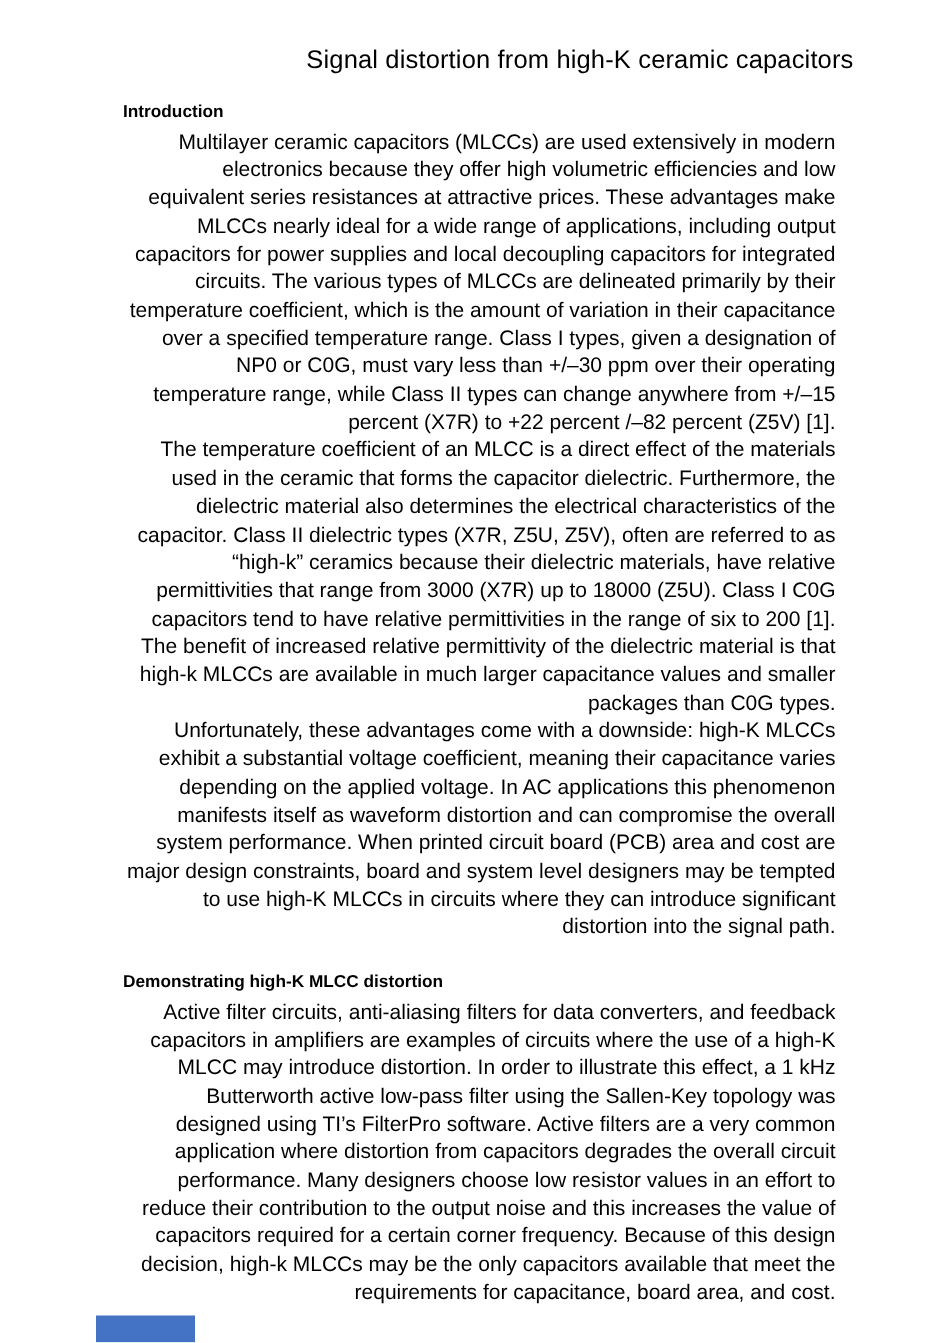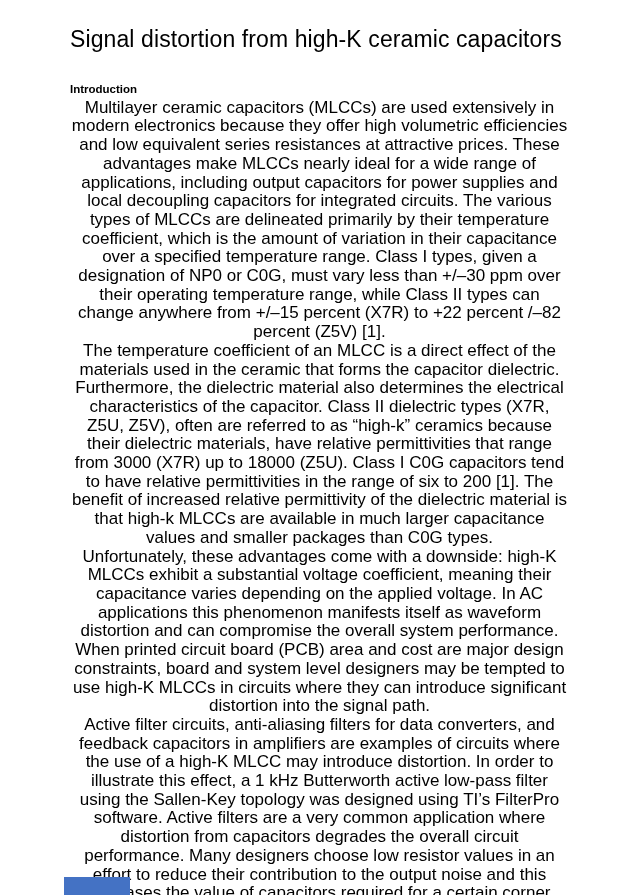--- a/index.html
+++ b/index.html
@@ -15,48 +15,49 @@
     overflow: hidden;
   }
   .content {
     position: absolute;
     left: 70px;
     top: 25px;
     width: 499px;
     color: #000000;
   }
   .doc-title {
-    font-size: 23px;
+    font-size: 17px;
     line-height: 29px;
     font-weight: 400;
     color: #000000;
     letter-spacing: 0.1px;
-    margin-bottom: 26px;
+    margin-bottom: 11px;
+    text-align: right;
   }
   .byline {
     font-size: 11.5px;
     line-height: 17.5px;
     color: #000000;
     margin-bottom: 21px;
   }
-  .section { margin: 0; }
+  .section { margin: 12px; }
   .section-heading {
     font-size: 11.5px;
     line-height: 18.7px;
     font-weight: 700;
     color: #000000;
   }
   .section-heading.spaced-above {
     margin-top: 19px;
   }
   .para {
-    font-size: 17px;
+    font-size: 14px;
     line-height: 18.7px;
     color: #000000;
-    text-align: center;
+    text-align: right;
   }
   .figure-bar {
     position: absolute;
     left: 64px;
     top: 877px;
     width: 66px;
     height: 18px; 
   }
 </style>
 </head>
@@ -69,19 +70,20 @@
 
 
     <div class="section">
       <div class="section-heading">Introduction</div>
       <p class="para">Multilayer ceramic capacitors (MLCCs) are used extensively in modern electronics because they offer high volumetric efficiencies and low equivalent series resistances at attractive prices. These advantages make MLCCs nearly ideal for a wide range of applications, including output capacitors for power supplies and local decoupling capacitors for integrated circuits. The various types of MLCCs are delineated primarily by their temperature coefficient, which is the amount of variation in their capacitance over a specified temperature range. Class I types, given a designation of NP0 or C0G, must vary less than +/–30 ppm over their operating temperature range, while Class II types can change anywhere from +/–15 percent (X7R) to +22 percent /–82 percent (Z5V) [1].</p>
       <p class="para">The temperature coefficient of an MLCC is a direct effect of the materials used in the ceramic that forms the capacitor dielectric. Furthermore, the dielectric material also determines the electrical characteristics of the capacitor. Class II dielectric types (X7R, Z5U, Z5V), often are referred to as “high-k” ceramics because their dielectric materials, have relative permittivities that range from 3000 (X7R) up to 18000 (Z5U). Class I C0G capacitors tend to have relative permittivities in the range of six to 200 [1]. The benefit of increased relative permittivity of the dielectric material is that high-k MLCCs are available in much larger capacitance values and smaller packages than C0G types.</p>
       <p class="para">Unfortunately, these advantages come with a downside: high-K MLCCs exhibit a substantial voltage coefficient, meaning their capacitance varies depending on the applied voltage. In AC applications this phenomenon manifests itself as waveform distortion and can compromise the overall system performance. When printed circuit board (PCB) area and cost are major design constraints, board and system level designers may be tempted to use high-K MLCCs in circuits where they can introduce significant distortion into the signal path.</p>
     </div>
 
     <div class="section">
+      <div class="section-heading spaced-above">Demonstrating high-K MLCC distortion</div>
       <p class="para">Active filter circuits, anti-aliasing filters for data converters, and feedback capacitors in amplifiers are examples of circuits where the use of a high-K MLCC may introduce distortion. In order to illustrate this effect, a 1 kHz Butterworth active low-pass filter using the Sallen-Key topology was designed using TI’s FilterPro software. Active filters are a very common application where distortion from capacitors degrades the overall circuit performance. Many designers choose low resistor values in an effort to reduce their contribution to the output noise and this increases the value of capacitors required for a certain corner frequency. Because of this design decision, high-k MLCCs may be the only capacitors available that meet the requirements for capacitance, board area, and cost.</p>
     </div>
 
   </div>
 
   <div class="figure-bar" style="background: rgb(68, 114, 196);"></div>
 </div>
 
 </body></html>

